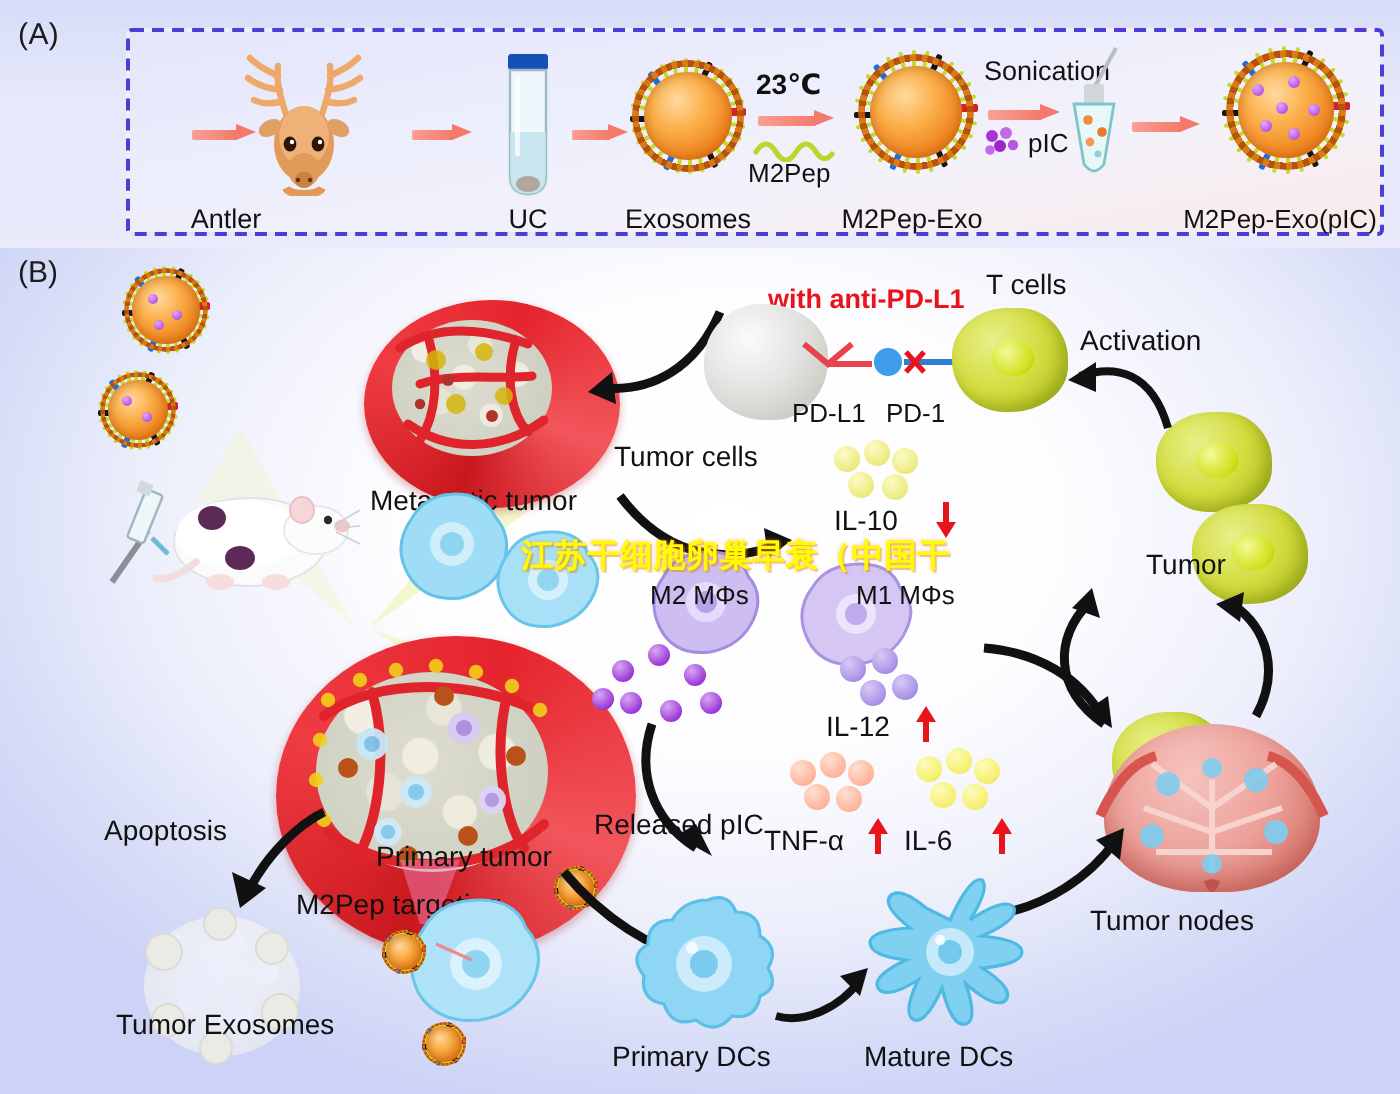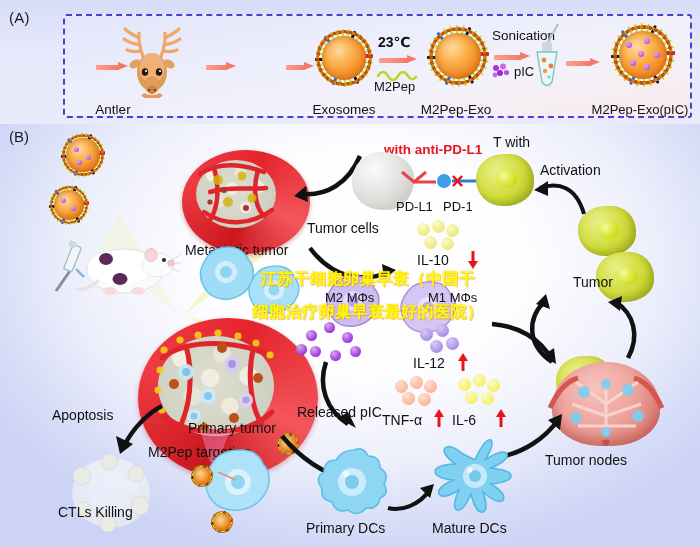--- a/index.html
+++ b/index.html
@@ -188,20 +188,30 @@
       <span class="shaft"></span>
         <span class="head"></span>
     </div>
 
 
     <div class="arrow" style="left:206px;top:62px;width:30px;">
       <span class="shaft"></span>
         <span class="head"></span>
     </div>
 
+    <div class="stage" style="left:236px;top:22px;width:56px;height:94px;">
+      <svg class="tube" width="34" height="74" viewBox="0 0 34 74" style="left:11px;top:4px;">
+        <rect x="7" y="1" width="20" height="8" rx="1.6" fill="#1450b8"></rect>
+        <path d="M8 9 L8 62 q0 9 9 9 q9 0 9 -9 L26 9 Z" fill="#eef7fb" stroke="#9fb8c4" stroke-width="1.2"></path>
+        <path d="M8 40 L8 62 q0 9 9 9 q9 0 9 -9 L26 40 Z" fill="#bfe3ec" opacity=".85"></path>
+        <ellipse cx="17" cy="66" rx="6" ry="4" fill="#b0a8a0"></ellipse>
+        <rect x="10.5" y="12" width="2.6" height="40" rx="1.3" fill="#ffffff" opacity=".75"></rect>
+      </svg>
+      <div class="cap">UC</div>
+    </div>
 
     <div class="arrow" style="left:286px;top:62px;width:28px;">
       <span class="shaft"></span>
         <span class="head"></span>
     </div>
 
     <div class="stage" style="left:306px;top:22px;width:76px;height:94px;">
       <div class="exo" style="left:8px;top:6px;width:60px;height:60px;">
         <div class="spikes" id="sp-exo1">
             <span class="spike red" style="transform: rotate(-90deg) translateY(-1px);"></span>
@@ -509,21 +519,21 @@
       <circle cx="48" cy="13" r="7" fill="#3f9ce8"></circle>
       <line x1="56" y1="13" x2="82" y2="13" stroke="#2f7fd0" stroke-width="3"></line>
       <path d="M57 8 L66 18 M66 8 L57 18" stroke="#e8131b" stroke-width="2.6"></path>
     </svg>
     <div class="bcap sm" style="left:396px;top:75px;">PD-L1</div>
     <div class="bcap sm" style="left:443px;top:75px;">PD-1</div>
 
     <div class="cell tcell" style="left:476px;top:30px;width:58px;height:52px;">
         <div class="nuc"></div>
       </div>
-    <div class="bcap" style="left:493px;top:10px;">T with</div>
+    <div class="bcap" style="left:493px;top:10px;">T cells</div>
 
     <div class="cell tcell" style="left:578px;top:82px;width:58px;height:50px;">
         <div class="nuc"></div>
       </div>
     <div class="cell tcell" style="left:596px;top:128px;width:58px;height:50px;">
         <div class="nuc"></div>
       </div>
 
     <div class="bcap" style="left:540px;top:38px;">Activation</div>
     <svg class="curve" style="left:528px;top:52px;" width="64" height="44" viewBox="0 0 64 44">
@@ -719,21 +729,21 @@
         <g fill="#ebebe6" stroke="#dcdcd5" stroke-width="1">
           <circle cx="14" cy="22" r="9"></circle>
             <circle cx="68" cy="20" r="8"></circle>
             <circle cx="72" cy="52" r="9"></circle>
           <circle cx="16" cy="56" r="8"></circle>
             <circle cx="42" cy="8" r="8"></circle>
             <circle cx="40" cy="70" r="8"></circle>
         </g>
       </svg>
     </div>
-    <div class="bcap" style="left:58px;top:380px;">CTLs Killing</div>
+    <div class="bcap" style="left:58px;top:380px;">Tumor Exosomes</div>
 
     <div class="bcap" style="left:188px;top:296px;">Primary tumor</div>
     <div class="bcap" style="left:148px;top:320px;">M2Pep targeting</div>
 
     <svg style="position:absolute;left:196px;top:322px;" width="86" height="74" viewBox="0 0 86 74">
       <path d="M44 4 q18 0 23 14 q10 11 4 26 q-8 17 -27 20 q-22 2 -31 -14 q-8 -17 3 -32 q8 -14 28 -14Z" fill="#aee2f8" stroke="#6cc6ea" stroke-width="1.6"></path>
       <circle cx="42" cy="36" r="13" fill="#d9f2fd"></circle>
       <circle cx="42" cy="36" r="7" fill="#8fd4f1"></circle>
       <line x1="22" y1="26" x2="40" y2="34" stroke="#f08a8a" stroke-width="1.6"></line>
     </svg>
@@ -869,16 +879,15 @@
                q-16 10 -20 4 q-3 -6 14 -14 q-18 -2 -18 -9 q1 -6 20 -7 q-14 -11 -10 -16 q5 -5 18 6Z" fill="#7fd0f1" stroke="#4eb9e2" stroke-width="1.6"></path>
       <circle cx="43" cy="42" r="12" fill="#c5e9fa"></circle>
       <circle cx="43" cy="42" r="6" fill="#74c8ee"></circle>
       <circle cx="38" cy="36" r="2.6" fill="#ffffff" opacity=".8"></circle>
     </svg>
     <div class="bcap" style="left:432px;top:396px;">Mature DCs</div>
   </div>
 
   <div id="watermark">
     <div>江苏干细胞卵巢早衰（中国干</div>
-    <div>细胞治疗卵巢早衰最好的医院）</div>
   </div>
 
 </div>
 
 </body></html>

